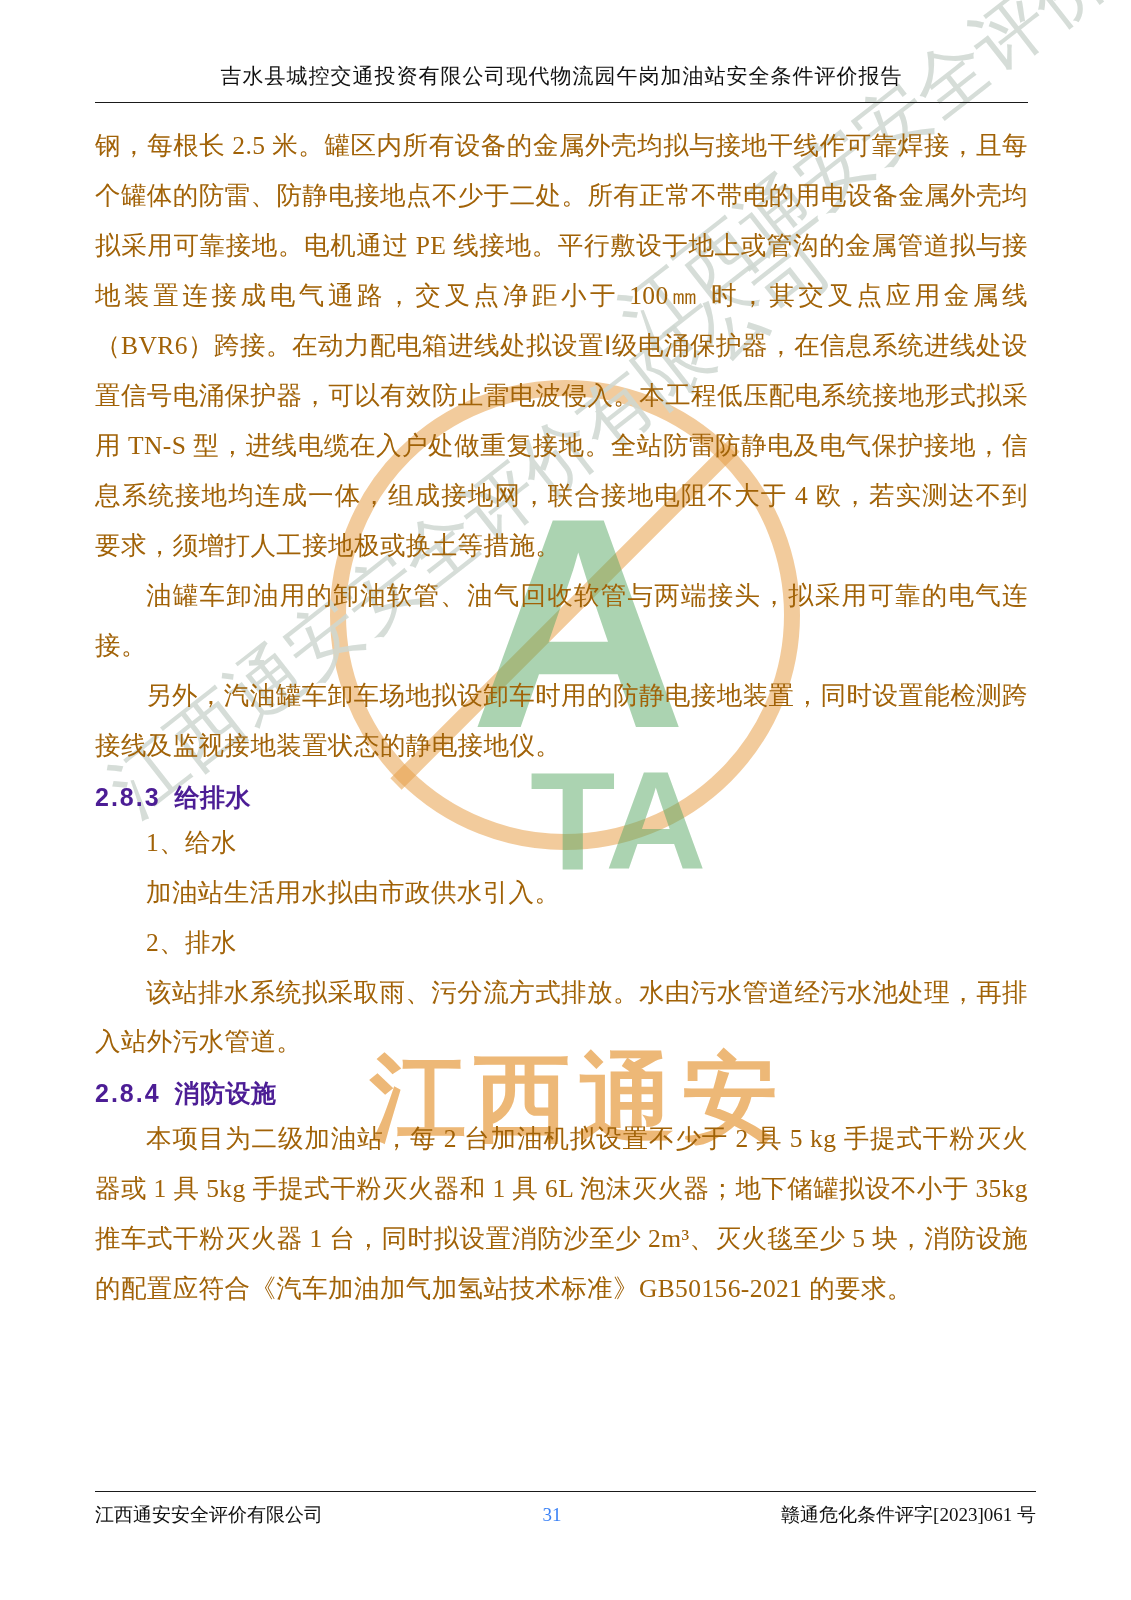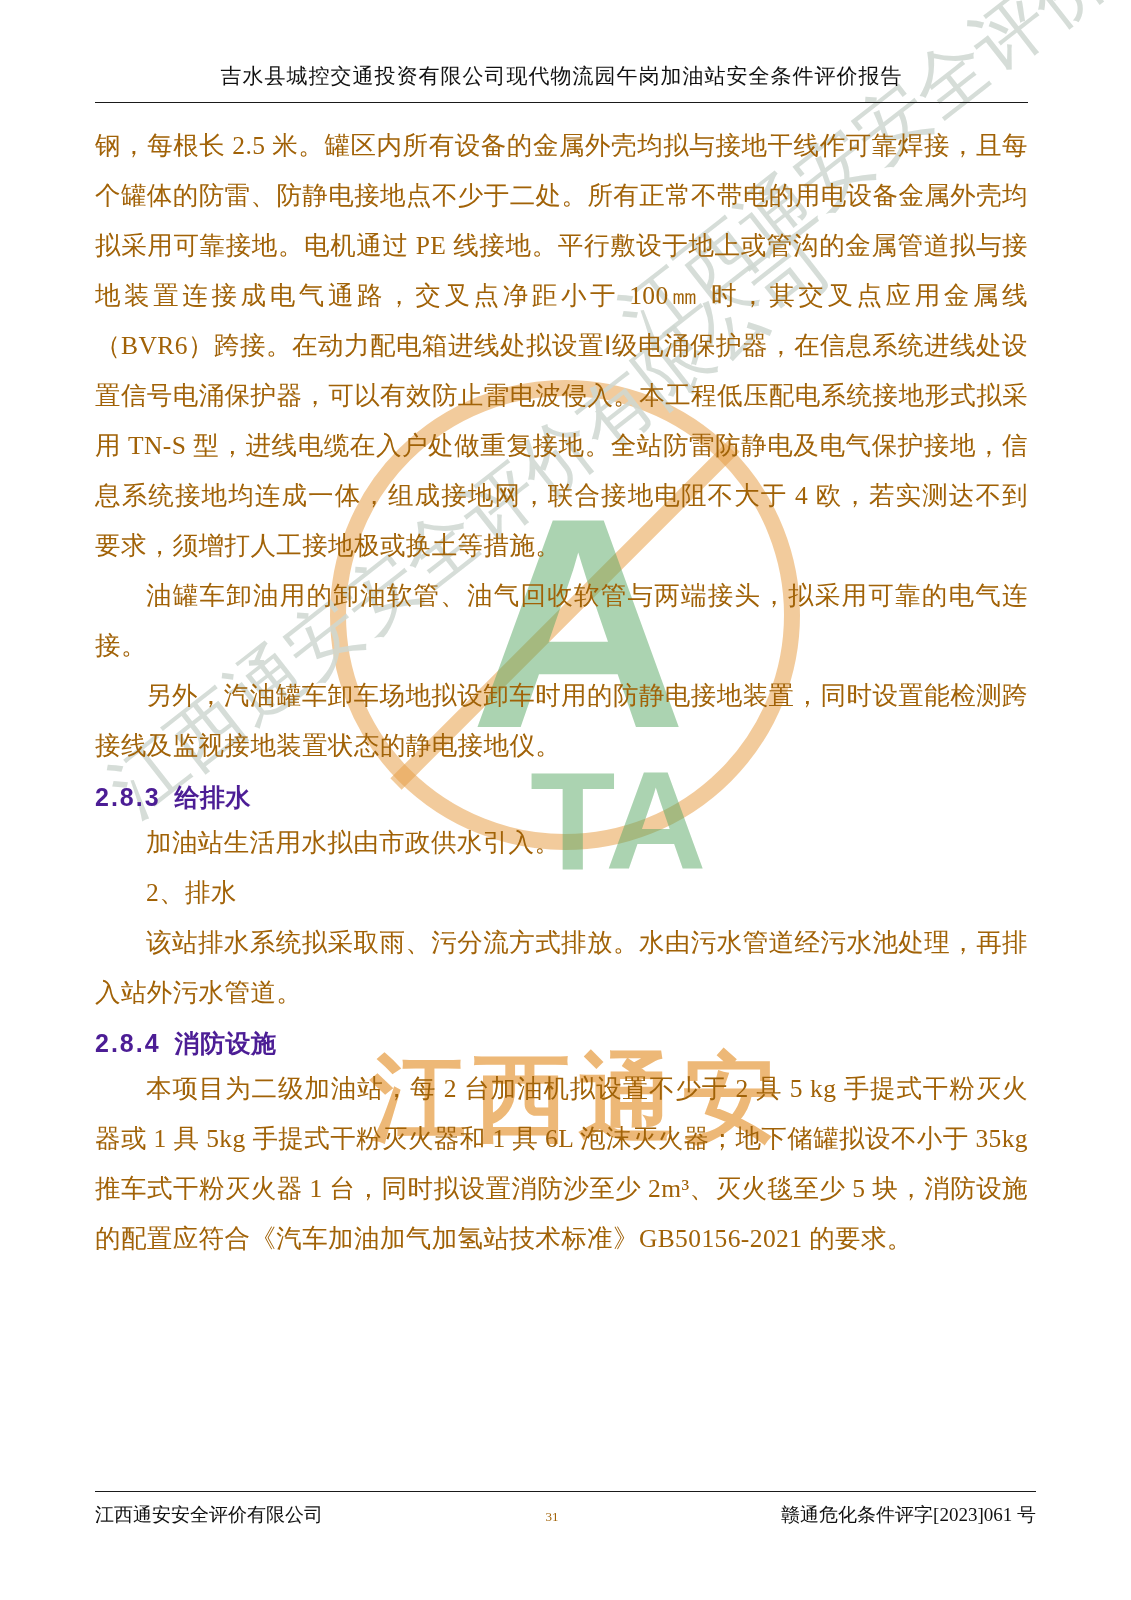--- a/index.html
+++ b/index.html
@@ -139,21 +139,21 @@
   }
   #footer-rule { border-top: 1.4px solid #1a1a1a; }
   #footer-row {
     display: flex;
     align-items: baseline;
     justify-content: space-between;
     margin-top: 10px;
     font-size: 19px;
     color: #111;
   }
-  #footer-center { font-size: 13px; color: #a16207; }
+  #footer-center { font-size: 19px; color: #3b82f6; }
   #footer-left, #footer-right { white-space: nowrap; }
 </style>
 </head>
 <body>
 
 <div id="watermark">
   <div class="wm-ring"></div>
   <div class="wm-slash"></div>
   <div class="wm-letter wm-A1">A</div>
   <div class="wm-letter wm-TA">TA</div>
@@ -172,20 +172,21 @@
     <p class="para">钢，每根长 2.5 米。罐区内所有设备的金属外壳均拟与接地干线作可靠焊接，且每个罐体的防雷、防静电接地点不少于二处。所有正常不带电的用电设备金属外壳均拟采用可靠接地。电机通过 PE 线接地。平行敷设于地上或管沟的金属管道拟与接地装置连接成电气通路，交叉点净距小于 100㎜ 时，其交叉点应用金属线（BVR6）跨接。在动力配电箱进线处拟设置Ⅰ级电涌保护器，在信息系统进线处设置信号电涌保护器，可以有效防止雷电波侵入。本工程低压配电系统接地形式拟采用 TN-S 型，进线电缆在入户处做重复接地。全站防雷防静电及电气保护接地，信息系统接地均连成一体，组成接地网，联合接地电阻不大于 4 欧，若实测达不到要求，须增打人工接地极或换土等措施。</p>
 
     <p class="para indent">油罐车卸油用的卸油软管、油气回收软管与两端接头，拟采用可靠的电气连接。</p>
 
     <p class="para indent">另外，汽油罐车卸车场地拟设卸车时用的防静电接地装置，同时设置能检测跨接线及监视接地装置状态的静电接地仪。</p>
 
     <h3 class="heading">
       <span class="num">2.8.3</span><span>给排水</span>
     </h3>
 
+    <p class="para indent">1、给水</p>
     <p class="para indent">加油站生活用水拟由市政供水引入。</p>
     <p class="para indent">2、排水</p>
     <p class="para indent">该站排水系统拟采取雨、污分流方式排放。水由污水管道经污水池处理，再排入站外污水管道。</p>
 
     <h3 class="heading">
       <span class="num">2.8.4</span><span>消防设施</span>
     </h3>
 
     <p class="para indent">本项目为二级加油站，每 2 台加油机拟设置不少于 2 具 5 kg 手提式干粉灭火器或 1 具 5kg 手提式干粉灭火器和 1 具 6L 泡沫灭火器；地下储罐拟设不小于 35kg 推车式干粉灭火器 1 台，同时拟设置消防沙至少 2m³、灭火毯至少 5 块，消防设施的配置应符合《汽车加油加气加氢站技术标准》GB50156-2021 的要求。</p>
 

